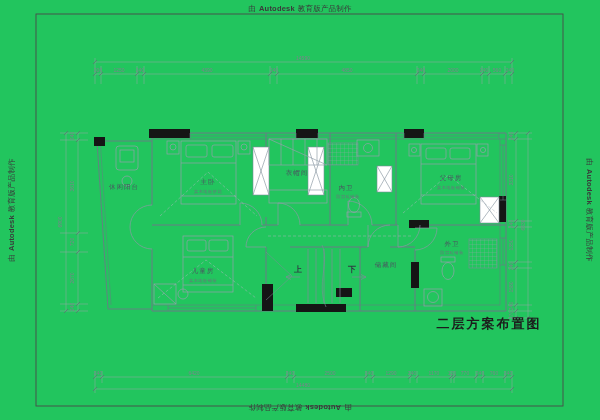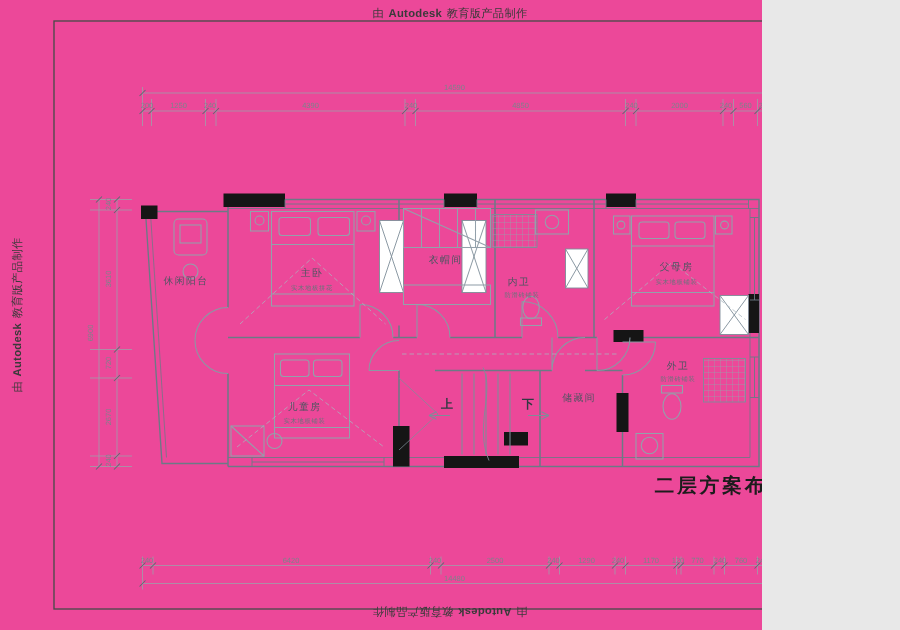--- a/index.html
+++ b/index.html
@@ -1,16 +1,16 @@
 <!DOCTYPE html>
 <html><head>
 <meta charset="utf-8">
 <style>
   html,body{margin:0;padding:0;background:#e8e8e8;}
-  .sheet{position:relative;width:508px;height:420px;background:#ec4899;overflow:hidden;
+  .sheet{position:relative;width:600px;height:420px;background:#22c55e;overflow:hidden;
          font-family:"Liberation Sans", sans-serif;}
   svg{position:absolute;left:0;top:0;}
   text{font-family:"Liberation Sans", sans-serif;fill:#555;}
   .wm{font-size:7.5px;fill:#3a3a3a;letter-spacing:.2px;}
   .wm .brand{font-weight:bold;}
   .dim{font-size:5px;fill:#7b848b;}
   .room{font-size:6.5px;fill:#4a5560;letter-spacing:1px;}
   .sub{font-size:4.2px;fill:#6a737c;letter-spacing:.5px;}
   .updown{font-size:8px;fill:#2f3a42;font-weight:bold;}
   .title{font-size:13px;fill:#1c1c1c;font-weight:bold;letter-spacing:2px;}

